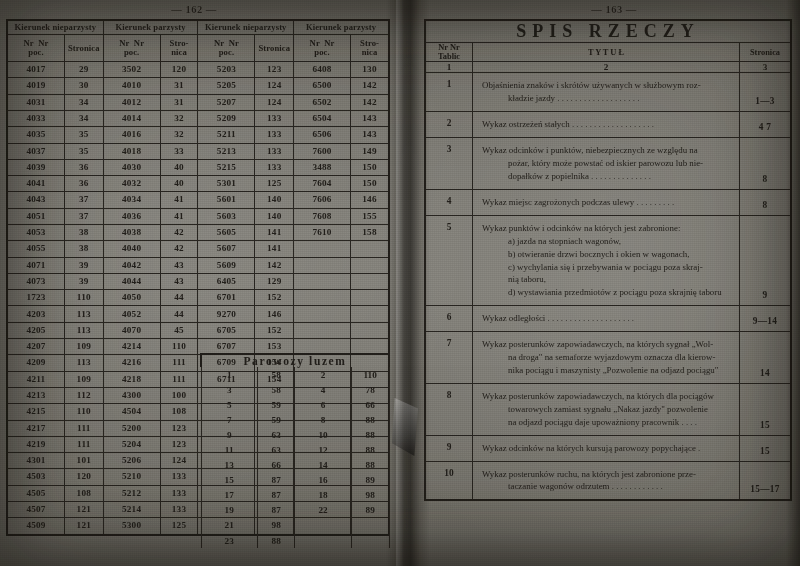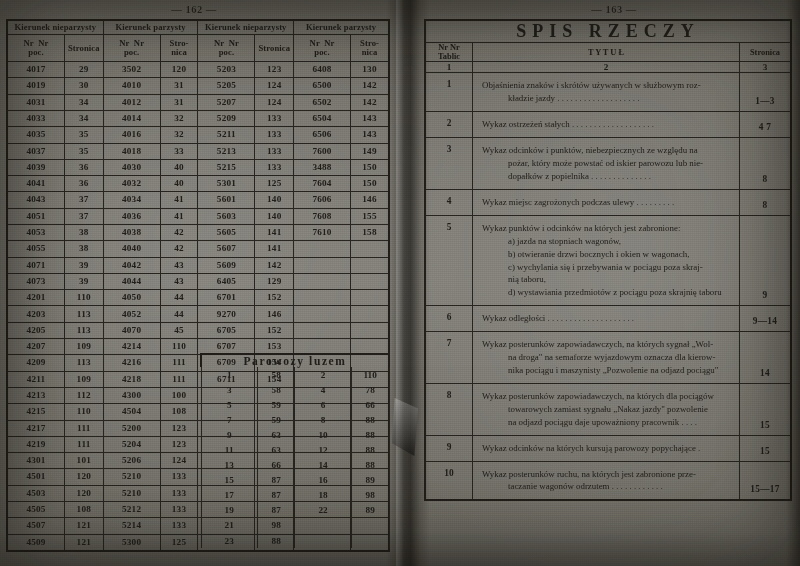--- a/index.html
+++ b/index.html
@@ -301,21 +301,21 @@
               <td class="colnum">4073</td>
               <td class="colpg">39</td>
               <td class="colnum dbl-left">4044</td>
               <td class="colpg">43</td>
               <td class="colnum dbl-left">6405</td>
               <td class="colpg">129</td>
               <td class="colnum dbl-left">&nbsp;</td>
               <td class="colpg">&nbsp;</td>
             </tr>
             <tr>
-              <td class="colnum">4201</td>
+              <td class="colnum">1723</td>
               <td class="colpg">110</td>
               <td class="colnum dbl-left">4050</td>
               <td class="colpg">44</td>
               <td class="colnum dbl-left">6701</td>
               <td class="colpg">152</td>
               <td class="colnum dbl-left">&nbsp;</td>
               <td class="colpg">&nbsp;</td>
             </tr>
             <tr>
               <td class="colnum">4203</td>
@@ -405,30 +405,20 @@
               <td class="colnum dbl-left" style="border-top: none;">&nbsp;</td>
               <td class="colpg" style="border-top: none;">&nbsp;</td>
               <td class="colnum dbl-left" style="border-top: none;">&nbsp;</td>
               <td class="colpg" style="border-top: none;">&nbsp;</td>
             </tr>
             <tr>
               <td class="colnum">4301</td>
               <td class="colpg">101</td>
               <td class="colnum dbl-left">5206</td>
               <td class="colpg">124</td>
-              <td class="colnum dbl-left" style="border-top: none;">&nbsp;</td>
-              <td class="colpg" style="border-top: none;">&nbsp;</td>
-              <td class="colnum dbl-left" style="border-top: none;">&nbsp;</td>
-              <td class="colpg" style="border-top: none;">&nbsp;</td>
-            </tr>
-            <tr>
-              <td class="colnum">4501</td>
-              <td class="colpg">120</td>
-              <td class="colnum dbl-left">5210</td>
-              <td class="colpg">133</td>
               <td class="colnum dbl-left" style="border-top: none;">&nbsp;</td>
               <td class="colpg" style="border-top: none;">&nbsp;</td>
               <td class="colnum dbl-left" style="border-top: none;">&nbsp;</td>
               <td class="colpg" style="border-top: none;">&nbsp;</td>
             </tr>
             <tr>
               <td class="colnum">4503</td>
               <td class="colpg">120</td>
               <td class="colnum dbl-left">5210</td>
               <td class="colpg">133</td>

